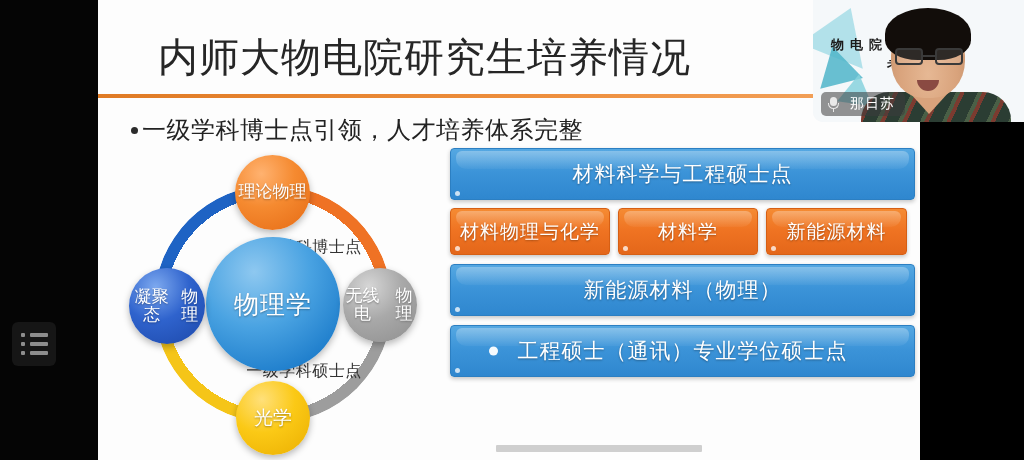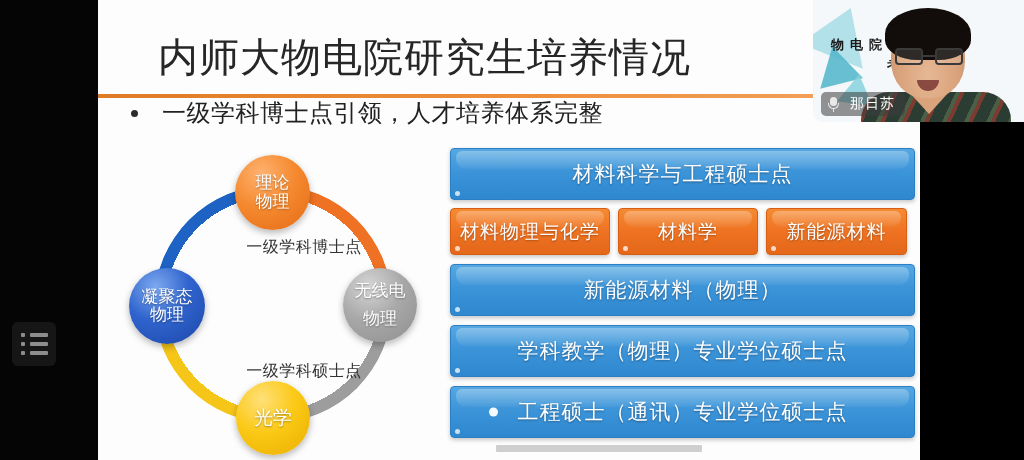--- a/index.html
+++ b/index.html
@@ -37,22 +37,22 @@
     position: absolute; left: 60px; top: 33px;
     font-size: 40px; line-height: 50px; color: #262626;
     letter-spacing: 1px; white-space: nowrap;
     font-family: "Liberation Serif", "DejaVu Serif", serif;
   }
   .title-rule {
     position: absolute; left: 0px; top: 94px; width: 822px; height: 4px;
     background: linear-gradient(90deg,#e07b25 0%, #ee8f3e 55%, #f3a560 100%);
   }
   .bullet-row {
-    position: absolute; left: 33px; top: 97px;
-    display: flex; align-items: center; gap: 24px;
+    position: absolute; left: 33px; top: 114px;
+    display: flex; align-items: center; gap: 4px;
   }
   .bullet-dot { width: 7px; height: 7px; border-radius: 50%; background: #2b2b2b; flex: 0 0 auto; }
   .bullet-text { font-size: 24px; color: #222; white-space: nowrap; letter-spacing: .5px; }
 
   
   .diagram { position: absolute; left: 18px; top: 155px; width: 360px; height: 305px; }
   .ring {
     position: absolute; left: 38px; top: 30px; width: 238px; height: 238px;
     border-radius: 50%;
     border: 11px solid transparent;
@@ -60,21 +60,21 @@
       conic-gradient(from 0deg,
         #ef7224 0deg 90deg,
         #9d9d9d 90deg 180deg,
         #f5c518 180deg 270deg,
         #1e63c4 270deg 360deg) border-box;
     -webkit-mask: radial-gradient(circle, transparent 0 107px, #000 107px);
             mask: radial-gradient(circle, transparent 0 107px, #000 107px);
   }
   .node {
     position: absolute; border-radius: 50%;
-    display: flex; flex-direction: column; align-items: center; justify-content: center;
+    display: flex; align-items: center; justify-content: center;
     color: #fff; text-align: center; line-height: 1.08;
     text-shadow: 0 1px 2px rgba(0,0,0,.35);
     box-shadow: 0 3px 7px rgba(0,0,0,.28);
   }
   .node-center {
     left: 90px; top: 82px; width: 134px; height: 134px;
     font-size: 25px; letter-spacing: 1px;
     background: radial-gradient(circle at 36% 26%, #8ec8f0 0%, #4aa3e2 42%, #2180cd 78%, #1a6fb8 100%);
   }
   .node-top {
@@ -243,20 +243,23 @@
       <span class="bullet-dot"></span>
       <span class="bullet-text">一级学科博士点引领，人才培养体系完整</span>
     </div>
 
     <div class="diagram">
       <div class="ring"></div>
 
       <div class="ring-label top">一级学科博士点</div>
       <div class="ring-label bottom">一级学科硕士点</div>
 
+      <div class="node node-center">
+        <span>物理学</span>
+      </div>
 
       <div class="node node-top">
         <span>理论</span>
         <span>物理</span>
       </div>
 
       <div class="node node-left">
         <span>凝聚态</span>
         <span>物理</span>
       </div>
@@ -276,21 +279,20 @@
       <div class="pbox blue row-wide">材料科学与工程硕士点</div>
 
       <div class="row-split">
         <div class="pbox orange sp1">材料物理与化学</div>
         <div class="pbox orange sp2">材料学</div>
         <div class="pbox orange sp3">新能源材料</div>
       </div>
 
       <div class="pbox blue row-wide gap">新能源材料（物理）</div>
 
-      <div class="pbox blue row-wide gap">学科教学（物理）专业学位硕士点</div>
 
       <div class="pbox blue row-wide gap">
         <span class="last-dot"></span>
         <span>工程硕士（通讯）专业学位硕士点</span>
       </div>
 
     </div>
 
     <div class="grey-bar"></div>
   </div>

